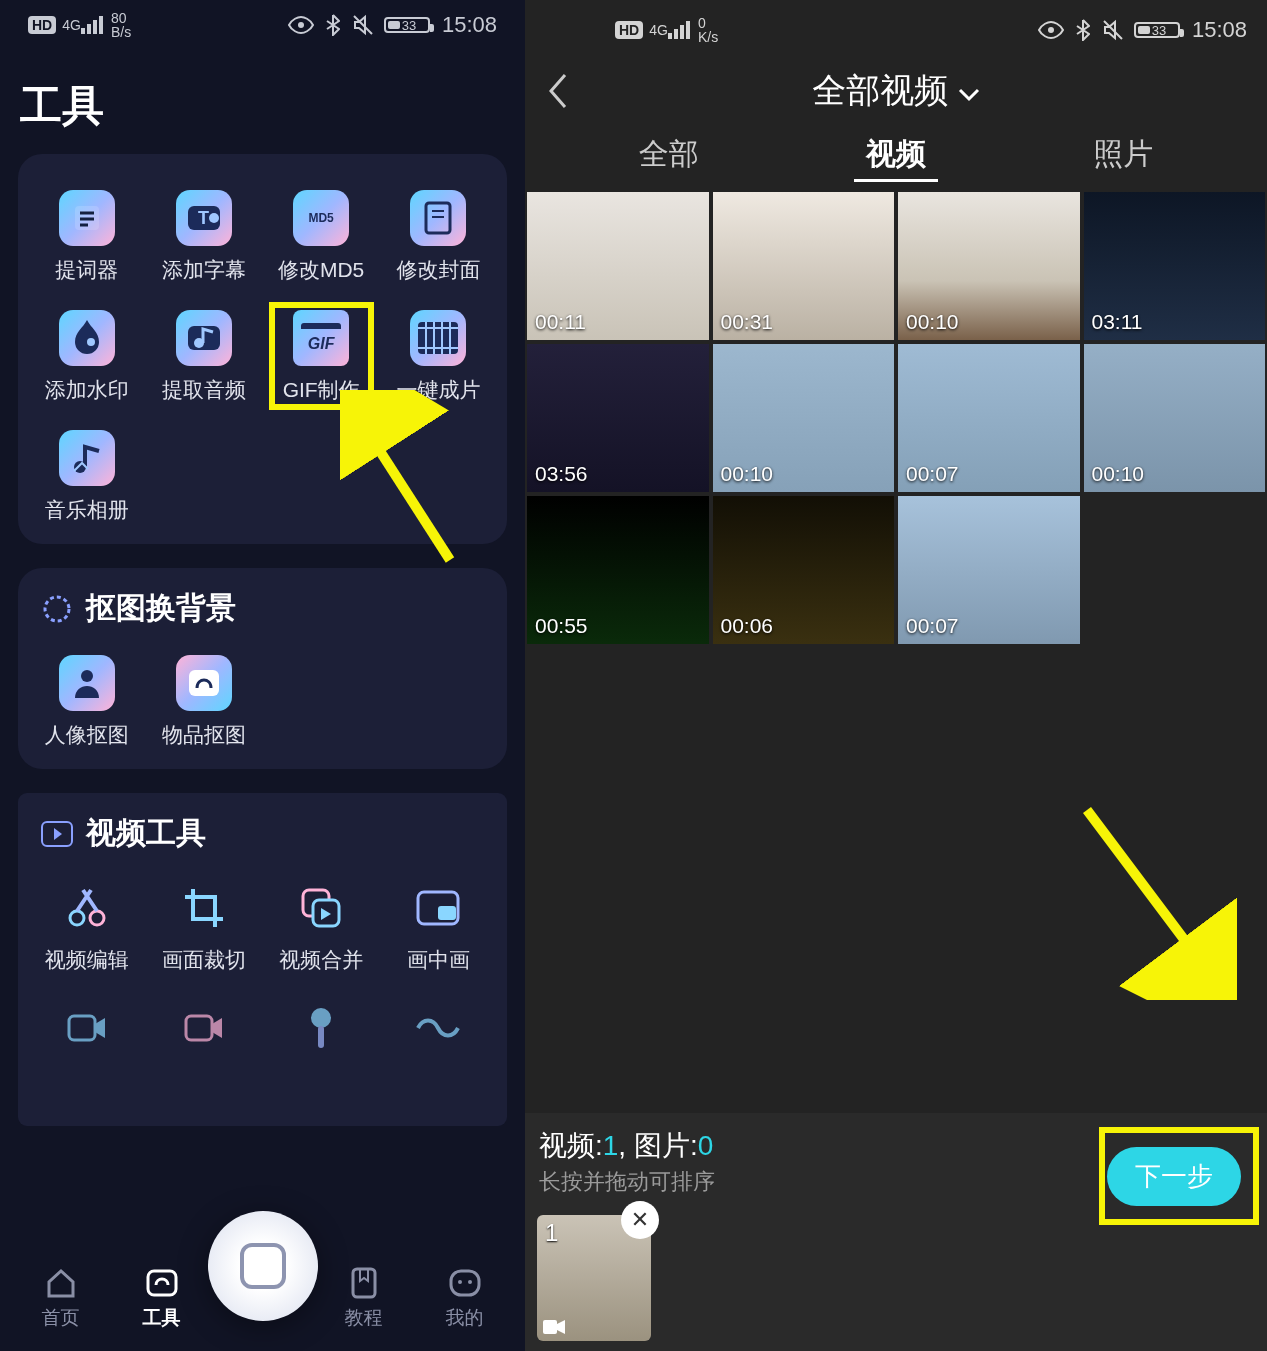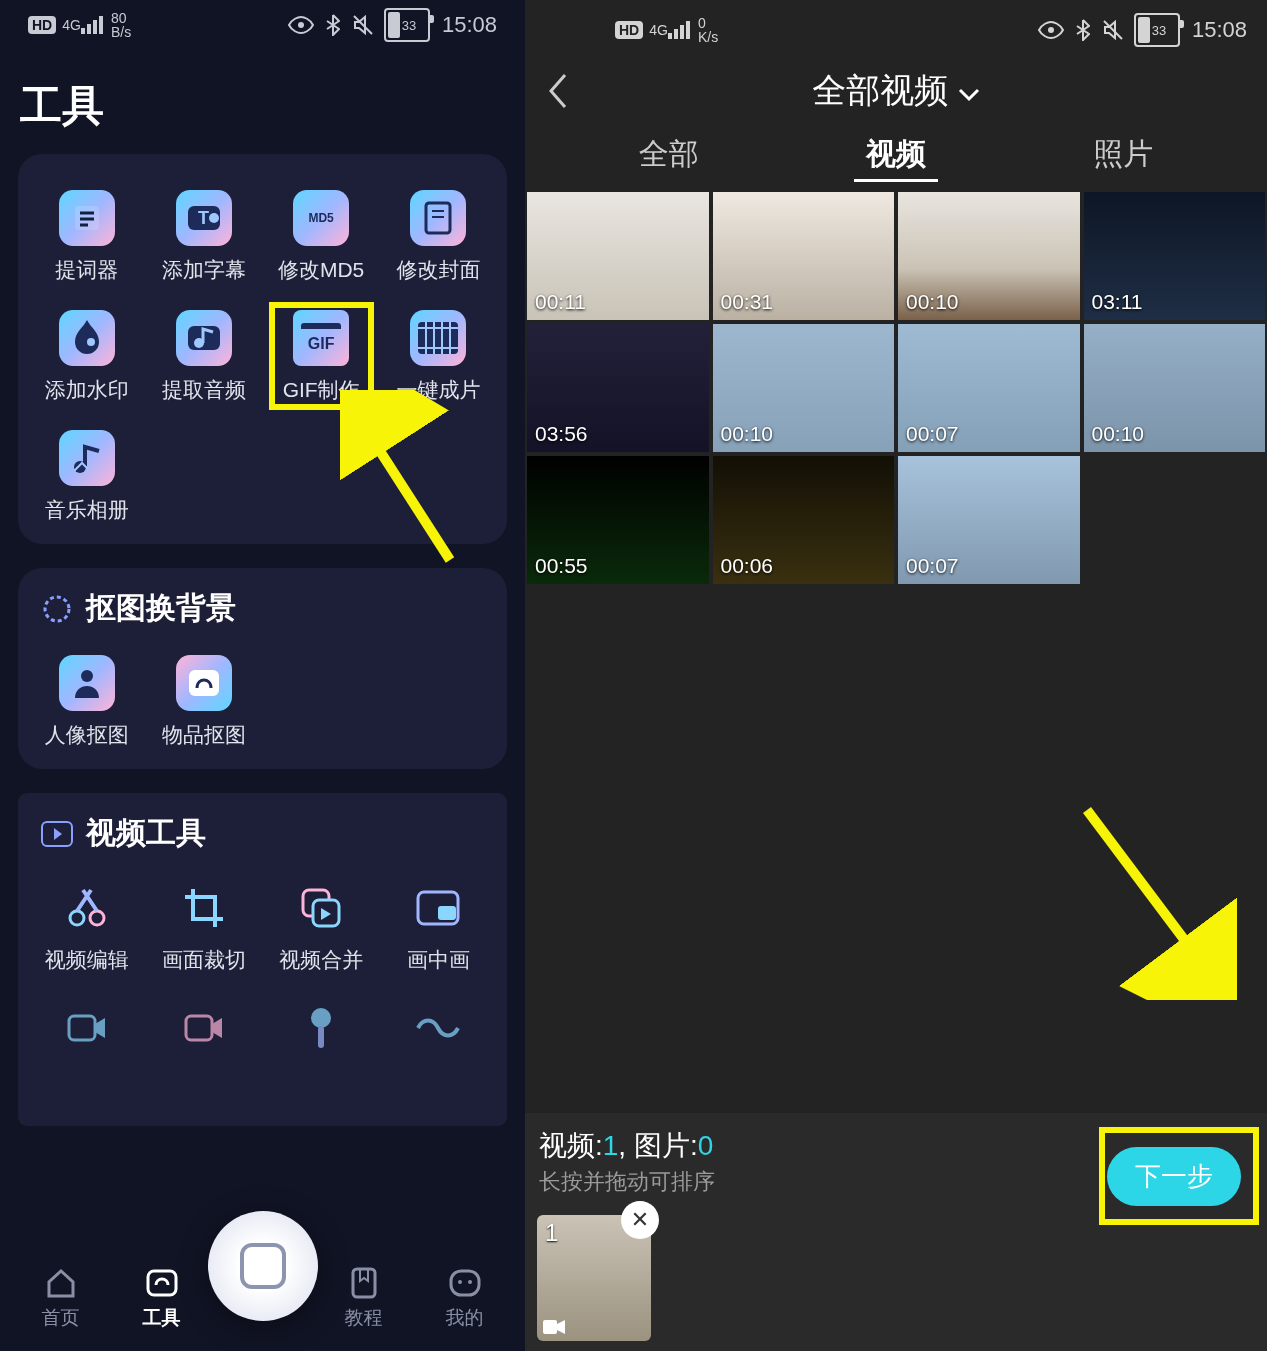--- a/index.html
+++ b/index.html
@@ -13,21 +13,21 @@
   .right .status{ color:#d4d4d4; padding:0 20px 0 90px; height:60px;}
   .status .sp{ flex:1;}
   .status .ico{ margin-left:12px; display:inline-flex; align-items:center;}
   .status .hd{background:#c8cbd4;color:#111425;font-size:14px;font-weight:700;padding:1px 4px;border-radius:4px;margin-right:6px;}
   .right .status .hd{background:#d4d4d4;color:#232323;}
   .sig{display:inline-flex;align-items:flex-end;gap:2px;margin-right:8px;}
   .sig span{width:4px;background:#c8cbd4;}
   .right .sig span{background:#d4d4d4;}
   .sig span:nth-child(1){height:6px;} .sig span:nth-child(2){height:10px;} .sig span:nth-child(3){height:14px;} .sig span:nth-child(4){height:18px;}
   .net{font-size:14px;line-height:1;}
-  .batt{display:inline-flex;align-items:center;border:2px solid #c8cbd4;border-radius:4px;width:46px;height:34px;padding:2px;position:relative;margin-left:10px;}
+  .batt{display:inline-flex;align-items:center;border:2px solid #c8cbd4;border-radius:4px;width:46px;height:16px;padding:2px;position:relative;margin-left:10px;}
   .right .batt{border-color:#d4d4d4;}
   .batt:after{content:"";position:absolute;right:-6px;top:5px;width:4px;height:8px;background:#c8cbd4;border-radius:0 2px 2px 0;}
   .right .batt:after{background:#d4d4d4;}
   .batt .fill{background:#c8cbd4;height:100%;border-radius:2px;}
   .right .batt .fill{background:#d4d4d4;}
   .batt .pct{position:absolute;width:100%;text-align:center;font-size:13px;}
 
   
   .l-title{ color:#fff; font-size:42px; font-weight:700; padding:28px 20px 20px;}
   .card{ background:#1c1f37; margin:0 18px 24px; border-radius:24px; padding:20px 10px 10px;}
@@ -50,21 +50,21 @@
   .navbar .item.on{color:#fff;font-weight:700;}
   .navbar .ic{width:36px;height:36px;display:flex;align-items:center;justify-content:center;}
 
   
   .r-hd{display:flex;align-items:center;color:#fff;padding:8px 20px;}
   .r-hd .t{flex:1;text-align:center;font-size:34px;}
   .tabs{display:flex;justify-content:space-around;color:#ccc;font-size:30px;padding:8px 30px 10px;}
   .tabs .tab{padding:4px 12px;}
   .tabs .tab.on{color:#fff;font-weight:700;border-bottom:3px solid #fff;}
   .vgrid{display:grid;grid-template-columns:repeat(4,1fr);gap:4px;padding:0 2px;}
-  .thumb{position:relative;height:128px;background:#333;overflow:hidden;}
+  .thumb{position:relative;height:148px;background:#333;overflow:hidden;}
   .thumb .d{position:absolute;left:8px;bottom:6px;color:#fff;font-size:21px;text-shadow:0 1px 3px #000;}
   .t1{background:linear-gradient(#e9e5e0,#c9c3b7);}
   .t2{background:linear-gradient(#efe9e1,#bab1a3);}
   .t3{background:linear-gradient(#e9e5df,#cac3b5 60%,#7a614a);}
   .t4{background:linear-gradient(#0d1625,#1f2e45);}
   .t5{background:linear-gradient(#1f1b26,#1e1722);}
   .t6{background:linear-gradient(#23203a,#141226);}
   .t7{background:linear-gradient(#9cb7ce,#86a1b8);}
   .t8{background:linear-gradient(#9fbbd4,#84a0b7);}
   .t9{background:linear-gradient(#95afc6,#7b94aa);}
@@ -176,21 +176,21 @@
               <rect x="1" y="3" width="32" height="24" rx="6" fill="#1c2b5a"></rect>
               <circle cx="12" cy="20" r="5" fill="#a0c8ff"></circle>
               <path d="M16 20V6l10 3" stroke="#a0c8ff" stroke-width="3" fill="none"></path>
             </svg>
           </span>
           <span class="lbl">提取音频</span>
         </div>
       <div class="tool">
         <span class="ic grad" style="flex-direction:column;border-radius:8px;">
             <span style="width:40px;height:6px;background:#1c2b5a;border-radius:3px 3px 0 0;"></span>
-            <span style="color:#1c2b5a;font-weight:900;font-size:16px;margin-top:6px;">GIF</span>
+            <span style="color:#1c2b5a;font-weight:900;font-size:16px;margin-top:6px;font-style:italic;">GIF</span>
           </span>
         <span class="lbl">GIF制作</span>
         <span class="hl hl-gif"></span>
       </div>
       <div class="tool">
           <span class="ic grad">
             <svg width="40" height="32" viewBox="0 0 40 32">
               <rect x="0" y="0" width="40" height="32" rx="4" fill="#1c2b5a"></rect>
               <path d="M0 6h40M0 26h40M8 0v32M16 0v32M24 0v32M32 0v32" stroke="#a0c8ff" stroke-width="2"></path>
             </svg>

